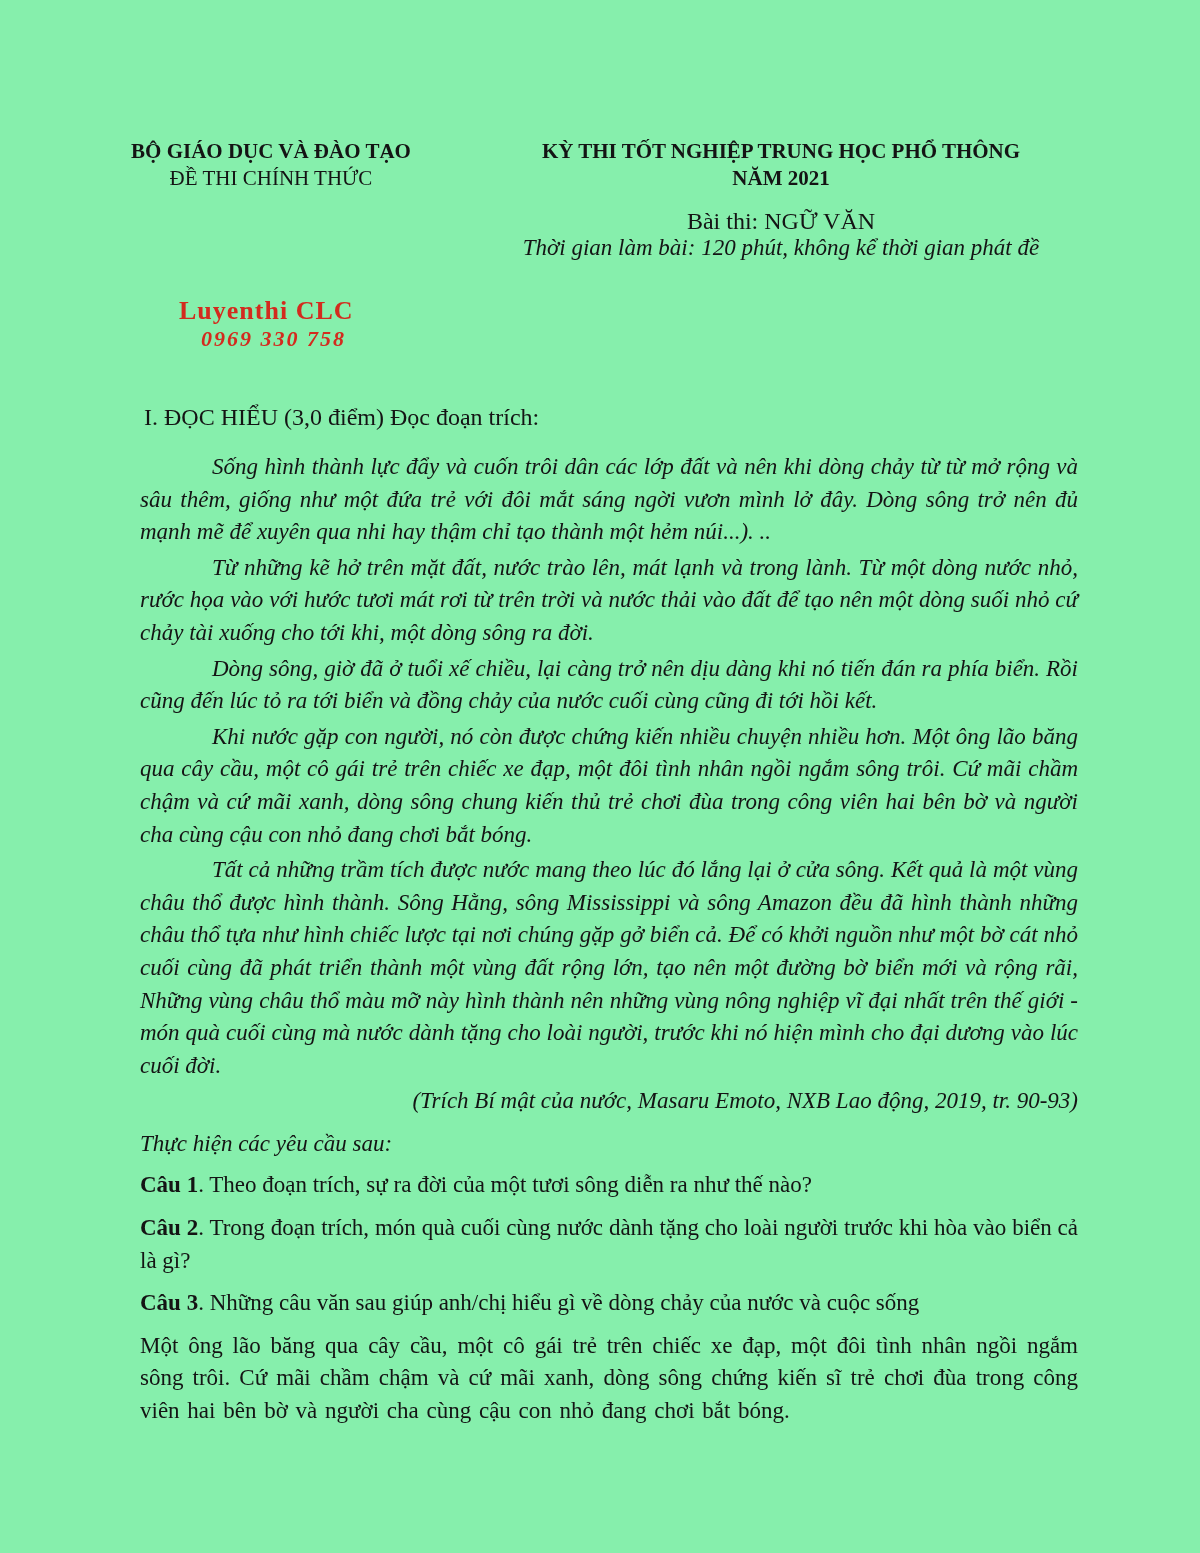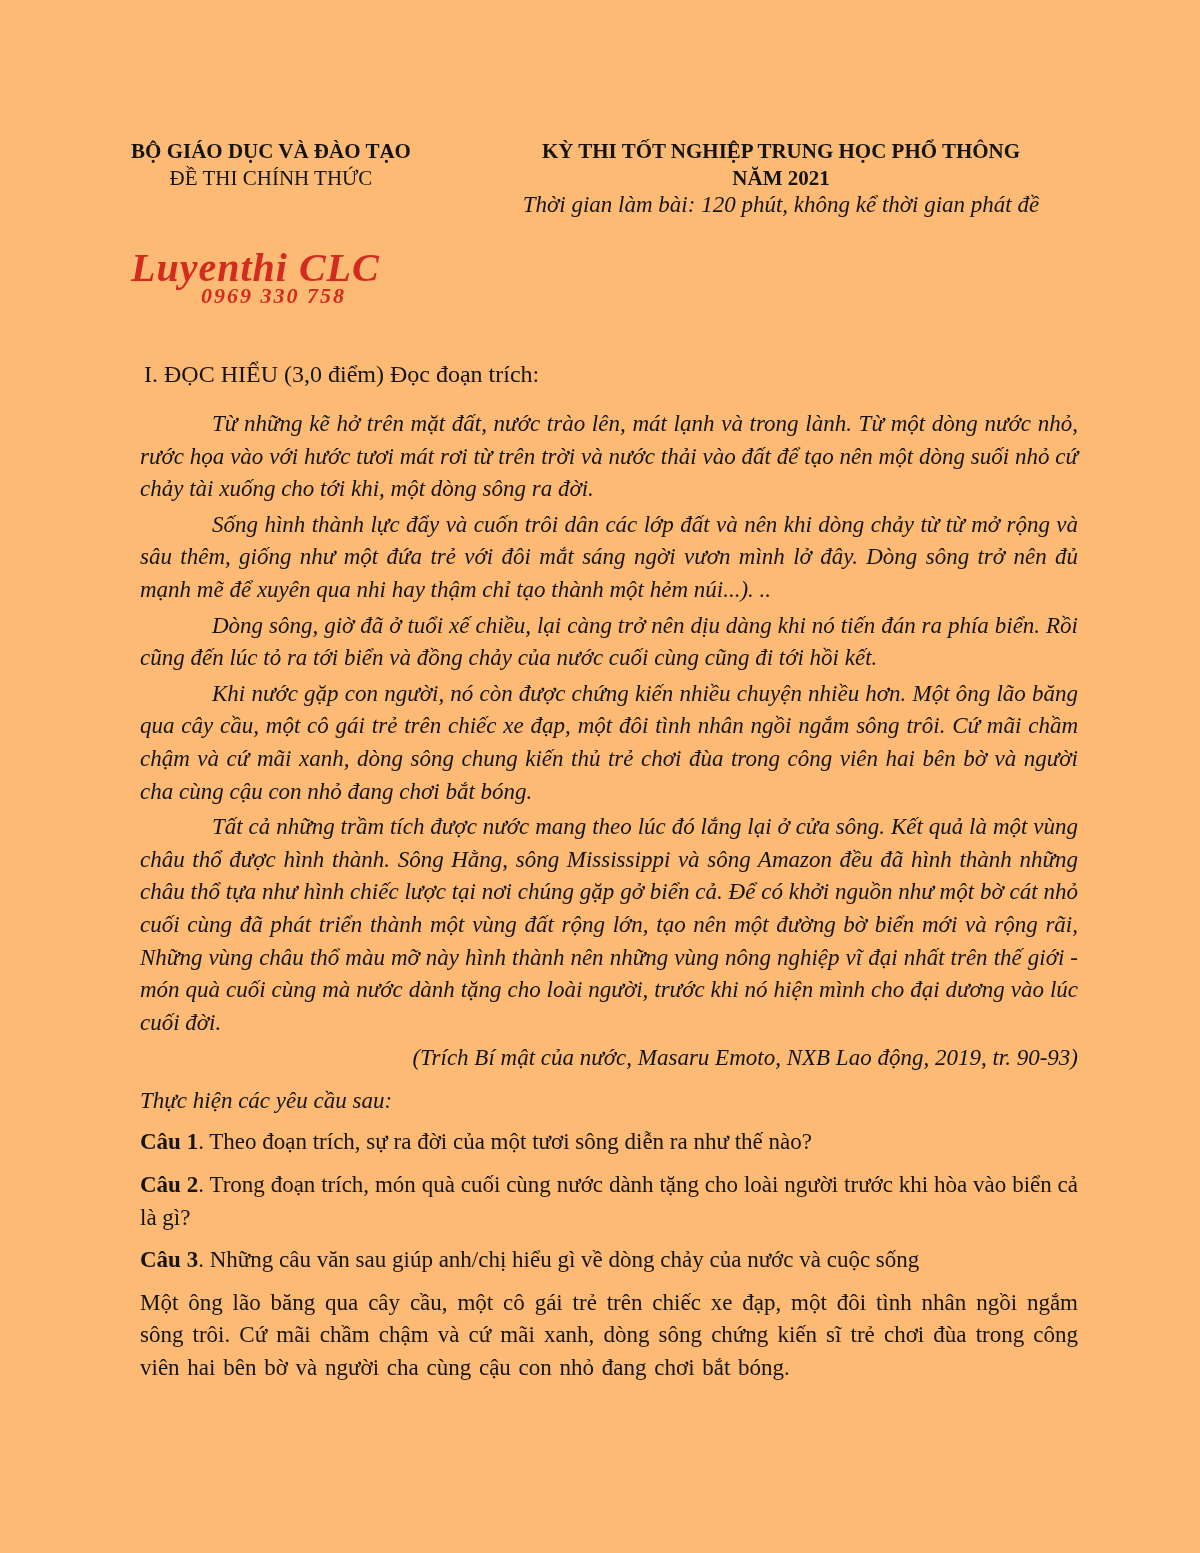--- a/index.html
+++ b/index.html
@@ -1,34 +1,34 @@
 <!DOCTYPE html>
 <html><head>
 <meta charset="utf-8">
 <style>
   html,body{margin:0;padding:0;background:#ffffff;}
   .page{
     position:relative;
     width:1200px;height:1553px;
-    background:#fdba74;
+    background:#86efac;
     font-family:"Liberation Serif","DejaVu Serif",serif;
     color:#141414;
     overflow:hidden;
   }
   
   .header{display:flex;padding:138px 95px 0 85px;}
   .header-left{width:372px;text-align:center;flex-shrink:0;}
   .header-right{flex:1;text-align:center;}
   .h-bold{font-weight:bold;font-size:21px;line-height:27px;}
   .h-reg{font-size:21px;line-height:27px;}
   .subject{font-size:24px;margin-top:16px;}
   .duration{font-style:italic;font-size:23px;}
   
   .logo{margin:34px 0 0 131px;color:#d32b1e;}
-  .logo-name{font-weight:bold;font-style:italic;font-size:40px;line-height:32px;letter-spacing:1px;}
+  .logo-name{font-weight:bold;font-size:26px;line-height:32px;letter-spacing:1px;margin-left:48px;}
   .logo-phone{font-weight:bold;font-style:italic;font-size:22px;line-height:24px;margin-left:70px;letter-spacing:2px;}
   
   .content{padding:0 122px 0 140px;}
   .section-heading{font-size:24px;font-weight:normal;margin:52px 0 20px 4px;line-height:28px;}
   p{margin:0;font-size:23px;line-height:32.6px;}
   .excerpt{
     font-style:italic;
     text-align:justify;
     text-indent:72px;
     margin-bottom:3px;
@@ -50,34 +50,35 @@
 <div class="page">
 
   <div class="header">
     <div class="header-left">
       <div class="h-bold">BỘ GIÁO DỤC VÀ ĐÀO TẠO</div>
       <div class="h-reg">ĐỀ THI CHÍNH THỨC</div>
     </div>
     <div class="header-right">
       <div class="h-bold">KỲ THI TỐT NGHIỆP TRUNG HỌC PHỔ THÔNG</div>
       <div class="h-bold">NĂM 2021</div>
+      <div class="subject">Bài thi: NGỮ VĂN</div>
       <div class="duration">Thời gian làm bài: 120 phút, không kể thời gian phát đề</div>
     </div>
   </div>
 
   <div class="logo">
     <div class="logo-name">Luyenthi CLC</div>
     <div class="logo-phone">0969 330 758</div>
   </div>
 
   <div class="content">
     <div class="section-heading">I. ĐỌC HIỂU (3,0 điểm) Đọc đoạn trích:</div>
 
+    <p class="excerpt">Sống hình thành lực đẩy và cuốn trôi dân các lớp đất và nên khi dòng chảy từ từ mở rộng và sâu thêm, giống như một đứa trẻ với đôi mắt sáng ngời vươn mình lở đây. Dòng sông trở nên đủ mạnh mẽ để xuyên qua nhi hay thậm chỉ tạo thành một hẻm núi...). ..</p>
     <p class="excerpt">Từ những kẽ hở trên mặt đất, nước trào lên, mát lạnh và trong lành. Từ một dòng nước nhỏ, rước họa vào với hước tươi mát rơi từ trên trời và nước thải vào đất để tạo nên một dòng suối nhỏ cứ chảy tài xuống cho tới khi, một dòng sông ra đời.</p>
-    <p class="excerpt">Sống hình thành lực đẩy và cuốn trôi dân các lớp đất và nên khi dòng chảy từ từ mở rộng và sâu thêm, giống như một đứa trẻ với đôi mắt sáng ngời vươn mình lở đây. Dòng sông trở nên đủ mạnh mẽ để xuyên qua nhi hay thậm chỉ tạo thành một hẻm núi...). ..</p>
     <p class="excerpt">Dòng sông, giờ đã ở tuổi xế chiều, lại càng trở nên dịu dàng khi nó tiến đán ra phía biển. Rồi cũng đến lúc tỏ ra tới biển và đồng chảy của nước cuối cùng cũng đi tới hồi kết.</p>
     <p class="excerpt">Khi nước gặp con người, nó còn được chứng kiến nhiều chuyện nhiều hơn. Một ông lão băng qua cây cầu, một cô gái trẻ trên chiếc xe đạp, một đôi tình nhân ngồi ngắm sông trôi. Cứ mãi chầm chậm và cứ mãi xanh, dòng sông chung kiến thủ trẻ chơi đùa trong công viên hai bên bờ và người cha cùng cậu con nhỏ đang chơi bắt bóng.</p>
     <p class="excerpt">Tất cả những trầm tích được nước mang theo lúc đó lắng lại ở cửa sông. Kết quả là một vùng châu thổ được hình thành. Sông Hằng, sông Mississippi và sông Amazon đều đã hình thành những châu thổ tựa như hình chiếc lược tại nơi chúng gặp gở biển cả. Để có khởi nguồn như một bờ cát nhỏ cuối cùng đã phát triển thành một vùng đất rộng lớn, tạo nên một đường bờ biển mới và rộng rãi, Những vùng châu thổ màu mỡ này hình thành nên những vùng nông nghiệp vĩ đại nhất trên thế giới - món quà cuối cùng mà nước dành tặng cho loài người, trước khi nó hiện mình cho đại dương vào lúc cuối đời.</p>
 
     <p class="citation">(Trích Bí mật của nước, Masaru Emoto, NXB Lao động, 2019, tr. 90-93)</p>
 
     <p class="instruction">Thực hiện các yêu cầu sau:</p>
 
     <p class="question"><b>Câu 1</b><span>. Theo đoạn trích, sự ra đời của một tươi sông diễn ra như thế nào?</span></p>
     <p class="question"><b>Câu 2</b><span>. Trong đoạn trích, món quà cuối cùng nước dành tặng cho loài người trước khi hòa vào biển cả là gì?</span></p>

